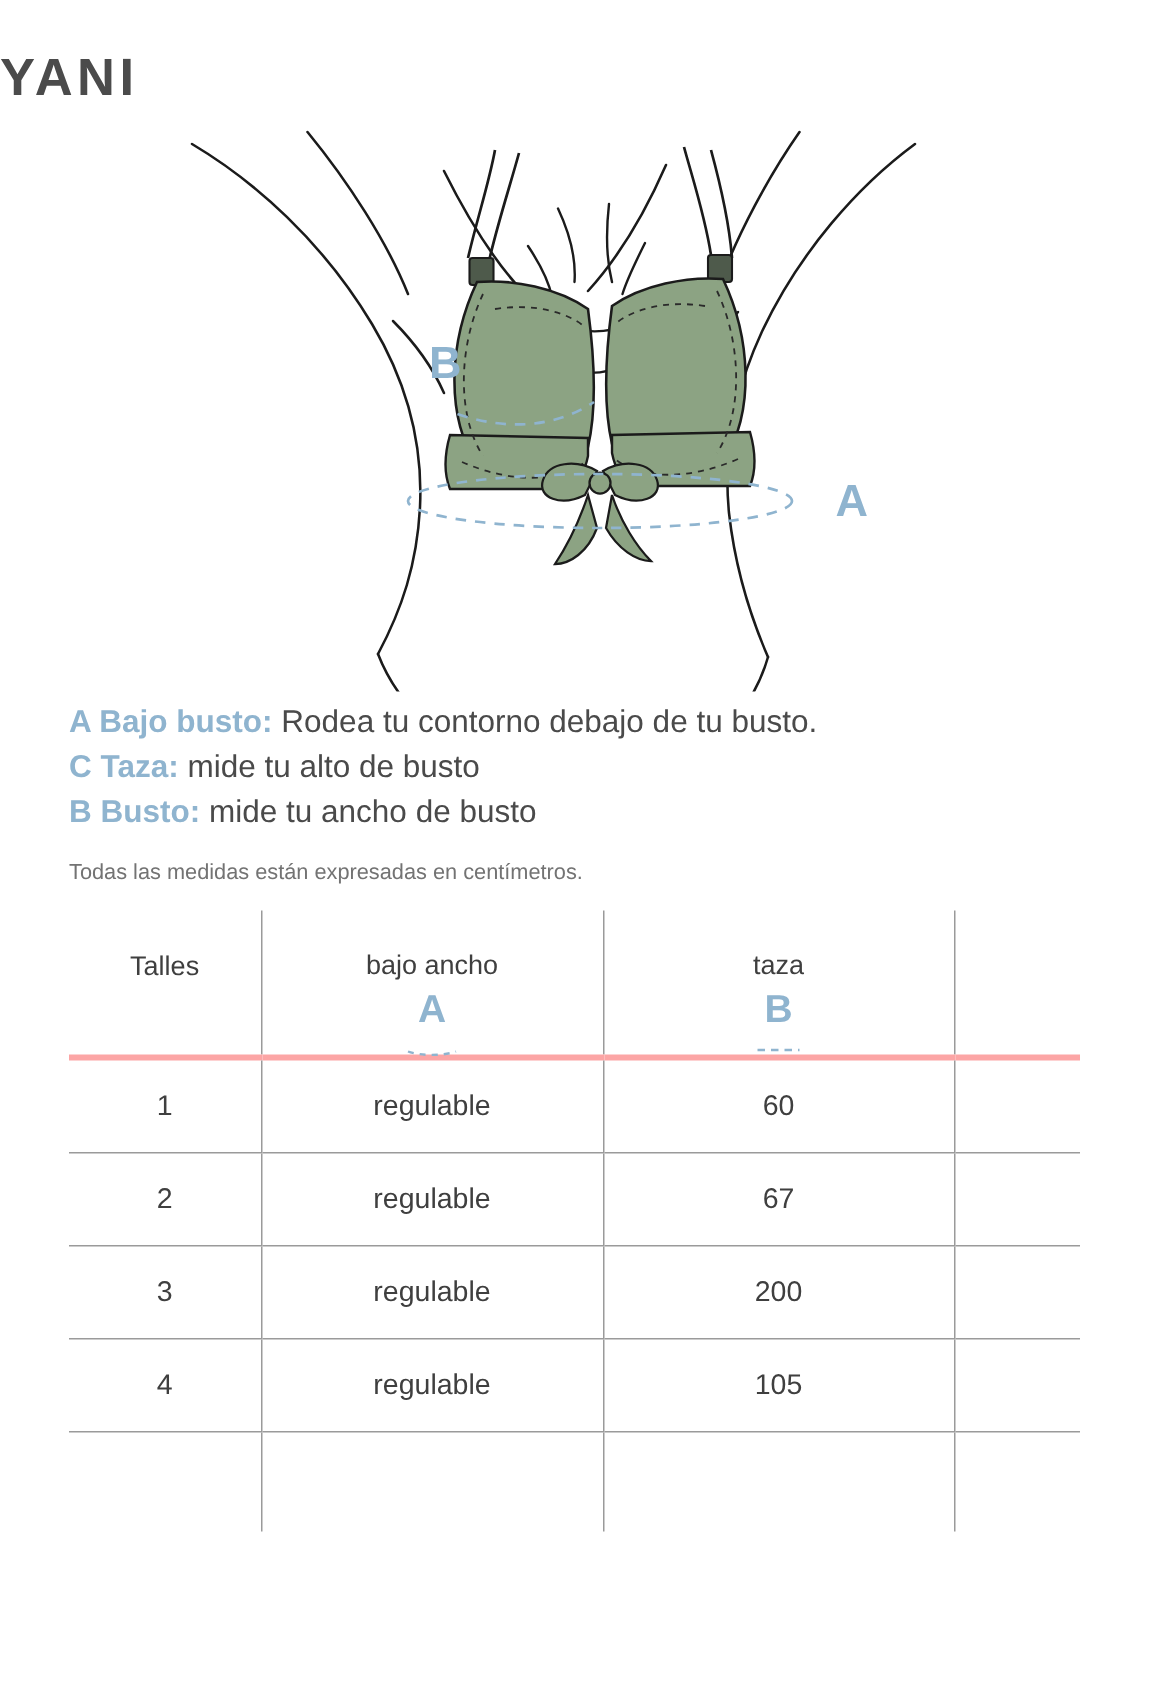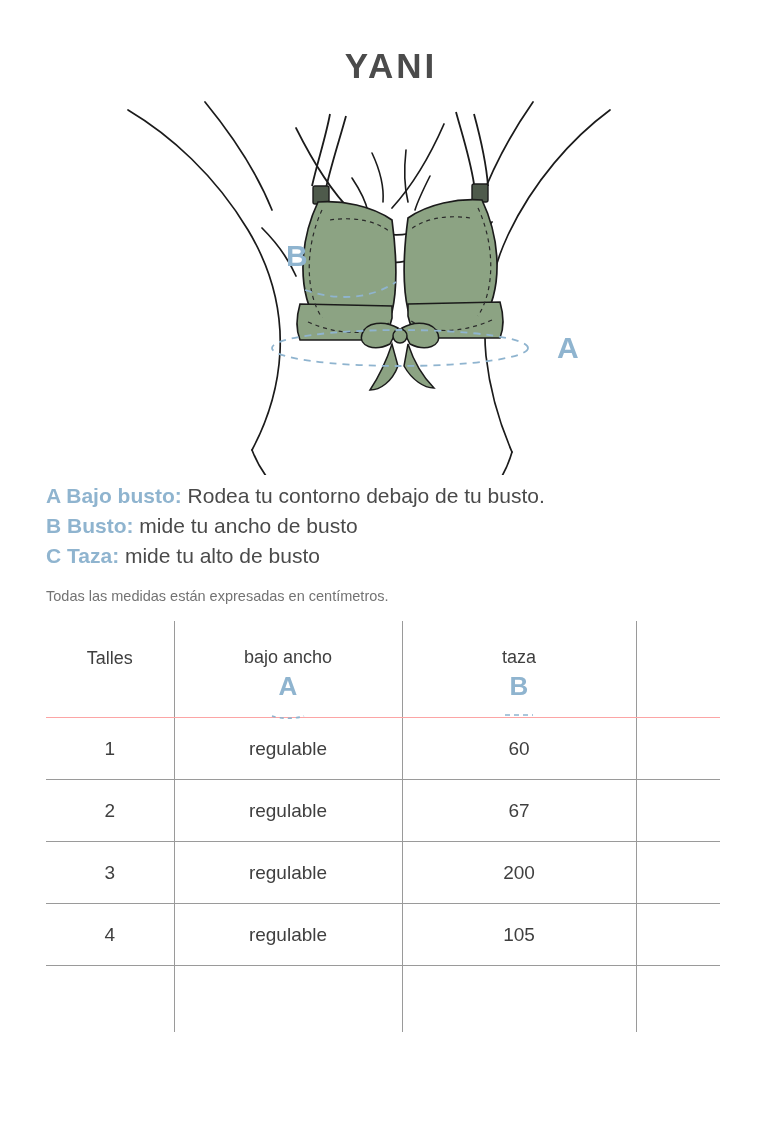--- a/index.html
+++ b/index.html
@@ -14,27 +14,26 @@
     color: #3f3f3f;
     position: relative;
     overflow: hidden;
   }
   .page {
     width: 782px;
     height: 1121px;
     position: relative;
   }
   .title {
-    text-align: center;
     font-size: 35px;
     font-weight: bold;
     letter-spacing: 3px;
     color: #4b4b4b;
     margin: 0;
-    padding-top: 46px;
+    padding-top: 32px;
   }
   .illustration {
     position: relative;
     width: 782px;
     height: 385px;
     margin-top: 4px;
   }
   .illustration svg {
     display: block;
   }
@@ -74,21 +73,21 @@
   table.sizes th, table.sizes td {
     text-align: center;
     vertical-align: middle;
     font-weight: normal;
     font-size: 19px;
     color: #3f3f3f;
   }
   table.sizes thead th {
     height: 96px;
     padding: 0;
-    border-bottom: 1px solid #fca5a5;
+    border-bottom: 4px solid #fca5a5;
   }
   table.sizes tbody td {
     height: 61px;
     padding: 0;
     border-bottom: 1px solid #9a9a9a;
   }
   table.sizes tbody tr.filler td {
     height: 66px;
     border-bottom: none;
   }
@@ -207,24 +206,24 @@
       <text x="286" y="176" font-family="Liberation Sans, sans-serif" font-size="30" font-weight="bold" fill="#8fb4cf">B</text>
       <text x="557" y="268" font-family="Liberation Sans, sans-serif" font-size="30" font-weight="bold" fill="#8fb4cf">A</text>
     </svg>
   </div>
 
   <div class="legend">
     <div class="legend-line">
       <span class="legend-key">A Bajo busto:</span><span> Rodea tu contorno  debajo de tu busto.</span>
     </div>
     <div class="legend-line">
-      <span class="legend-key">B Busto:</span><span> mide tu ancho de busto</span>
+      <span class="legend-key">C Taza:</span><span> mide tu alto de busto</span>
     </div>
     <div class="legend-line">
-      <span class="legend-key">C Taza:</span><span> mide tu alto de busto</span>
+      <span class="legend-key">B Busto:</span><span> mide tu ancho de busto</span>
     </div>
   </div>
 
   <div class="notes">
     <div class="note-line">Todas las medidas están expresadas en centímetros.</div>
   </div>
 
   <table class="sizes">
     <colgroup>
       <col class="c1">

